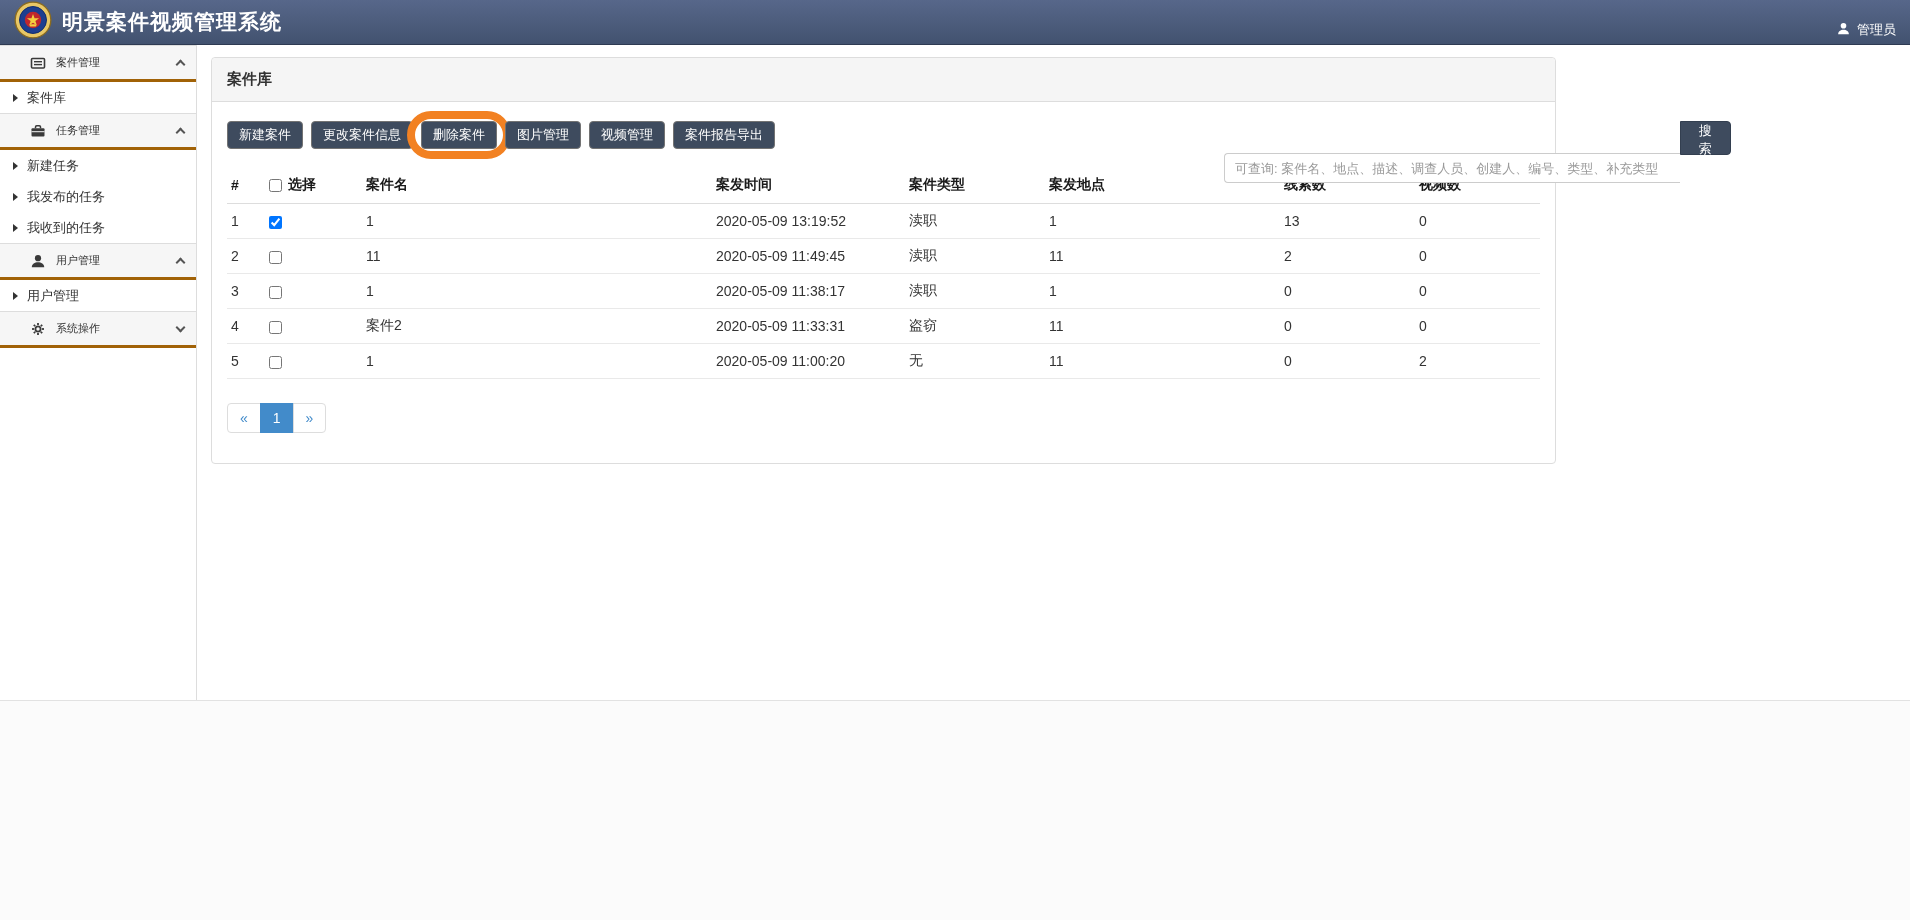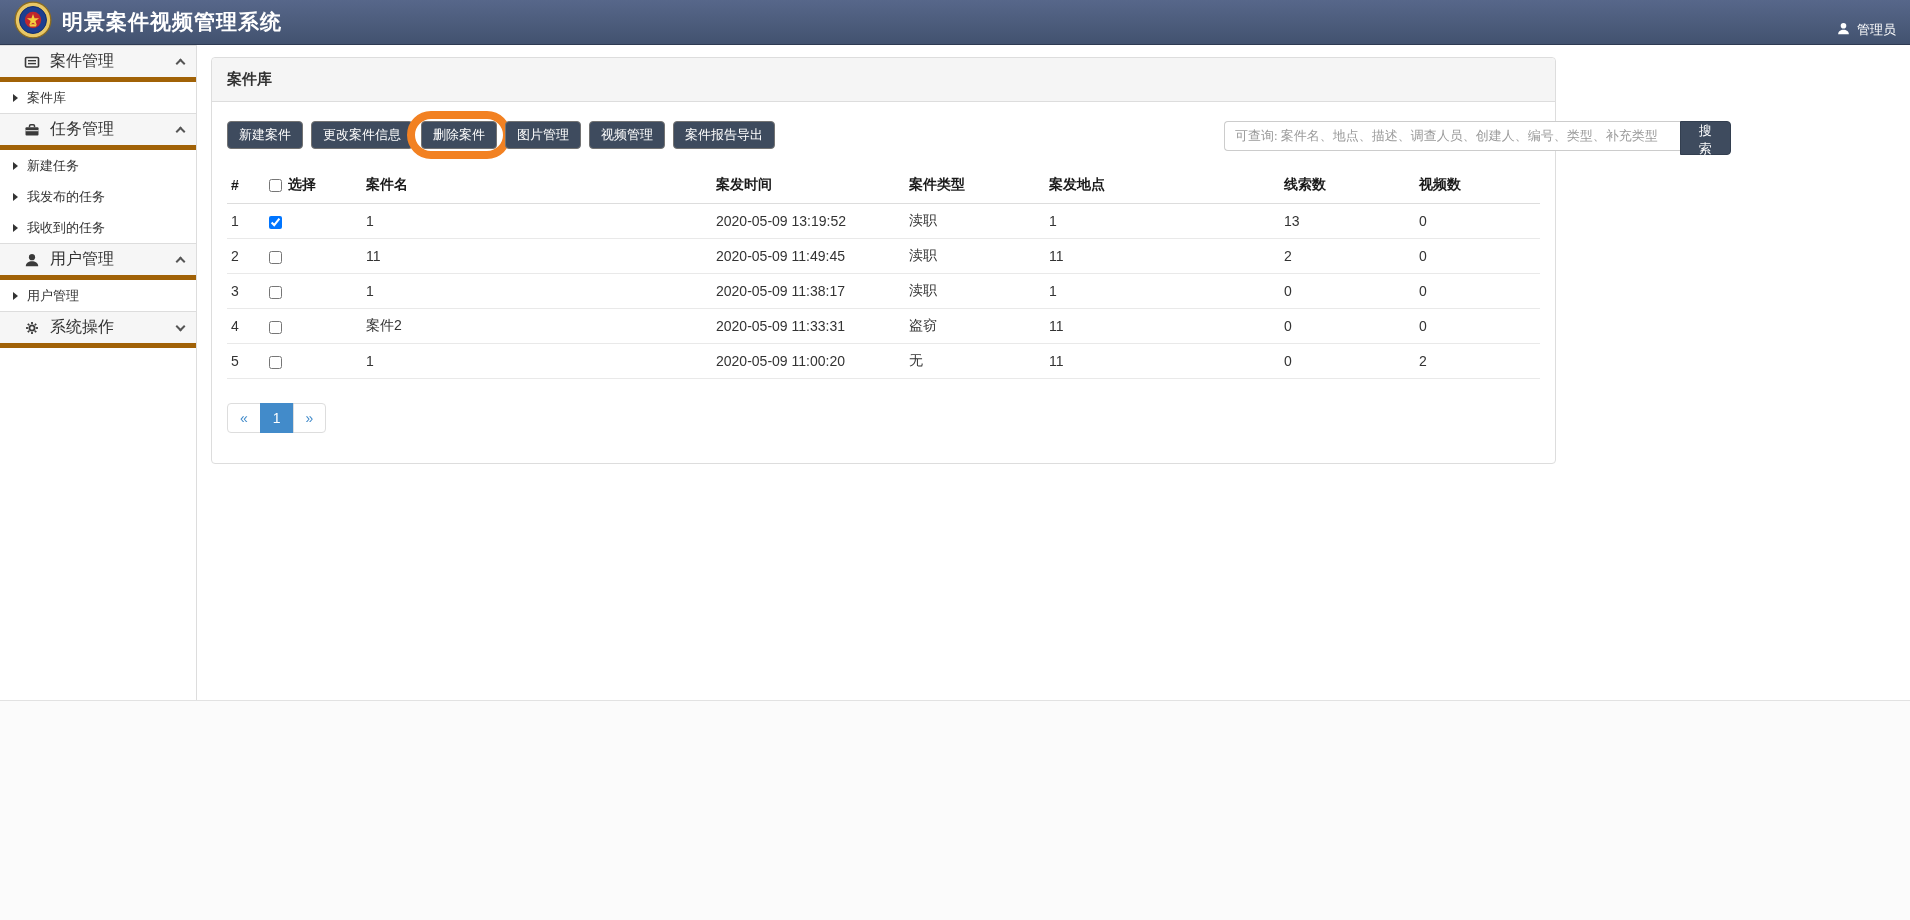--- a/index.html
+++ b/index.html
@@ -14,23 +14,23 @@
     padding:0 14px; background:linear-gradient(180deg,#57678a 0%,#42526f 100%);
     border-bottom:1px solid #2e3a52;
   }
   .brand { display:flex; align-items:center; gap:10px; }
   .app-title { color:#fff; font-size:21px; font-weight:bold; letter-spacing:1px; }
   .nav-user { display:flex; align-items:center; gap:6px; color:#fff; font-size:13px; cursor:pointer;margin-top:16px; }
   
   .main { display:flex; min-height:655px; background:#fff; }
   .sidebar { width:197px; min-width:197px; border-right:1px solid #ddd; background:#fff; }
   .side-top {
-    height:37px; display:flex; align-items:center; padding:0 12px 0 24px;
-    background:#f6f6f6; border-top:1px solid #ddd; border-bottom:5px solid #a16207;
-    font-size:16px; color:#333; cursor:pointer;
+    height:37px; display:flex; align-items:center; padding:0 12px 0 30px;
+    background:#f6f6f6; border-top:1px solid #ddd; border-bottom:3px solid #a16207;
+    font-size:11px; color:#333; cursor:pointer;
   }
   .side-top + .side-top { border-top:none; }
   .icon-slot { width:16px; height:16px; margin-right:10px; display:flex; align-items:center; justify-content:center; }
   .chev { margin-left:auto; width:7px; height:7px; border-left:2px solid #555; border-top:2px solid #555; }
   .chev-up { transform:rotate(45deg); margin-top:3px; }
   .chev-down { transform:rotate(225deg); margin-top:-3px; }
   .side-sub {
     height:31px; display:flex; align-items:center; gap:9px; padding-left:13px;
     background:#fff; font-size:13px; color:#333; cursor:pointer;
   }
@@ -51,21 +51,21 @@
     cursor:pointer; font-family:inherit; white-space:nowrap;
   }
   .ring {
     position:absolute; left:-15px; right:-15px; top:-11px; bottom:-11px;
     border:8px solid #f28122; border-radius:25px; pointer-events:none;
   }
   .search-group { position:absolute; left:997px; top:0; display:flex; }
   .search-input {
     width:468px; height:30px; border:1px solid #ccc; border-right:none;
     border-radius:4px 0 0 4px; padding:7px 10px; font-size:13px; color:#555;
-    outline:none; font-family:Liberation Serif, serif;
+    outline:none; font-family:Liberation Sans, sans-serif;margin-top:32px;
   }
   .search-input::placeholder { color:#9a9a9a; }
   .search-btn {
     height:34px; padding:0 12px; background:#3e4b5e; border:1px solid #333f50;
     border-radius:0 4px 4px 0; color:#fff; font-size:13px; cursor:pointer; font-family:inherit;
   }
   
   .cases-table { width:100%; border-collapse:collapse; font-size:14px; color:#333; table-layout:fixed; }
   .cases-table th {
     text-align:left; padding:9px 8px 9px 4px; font-weight:bold; color:#1a1a1a;

